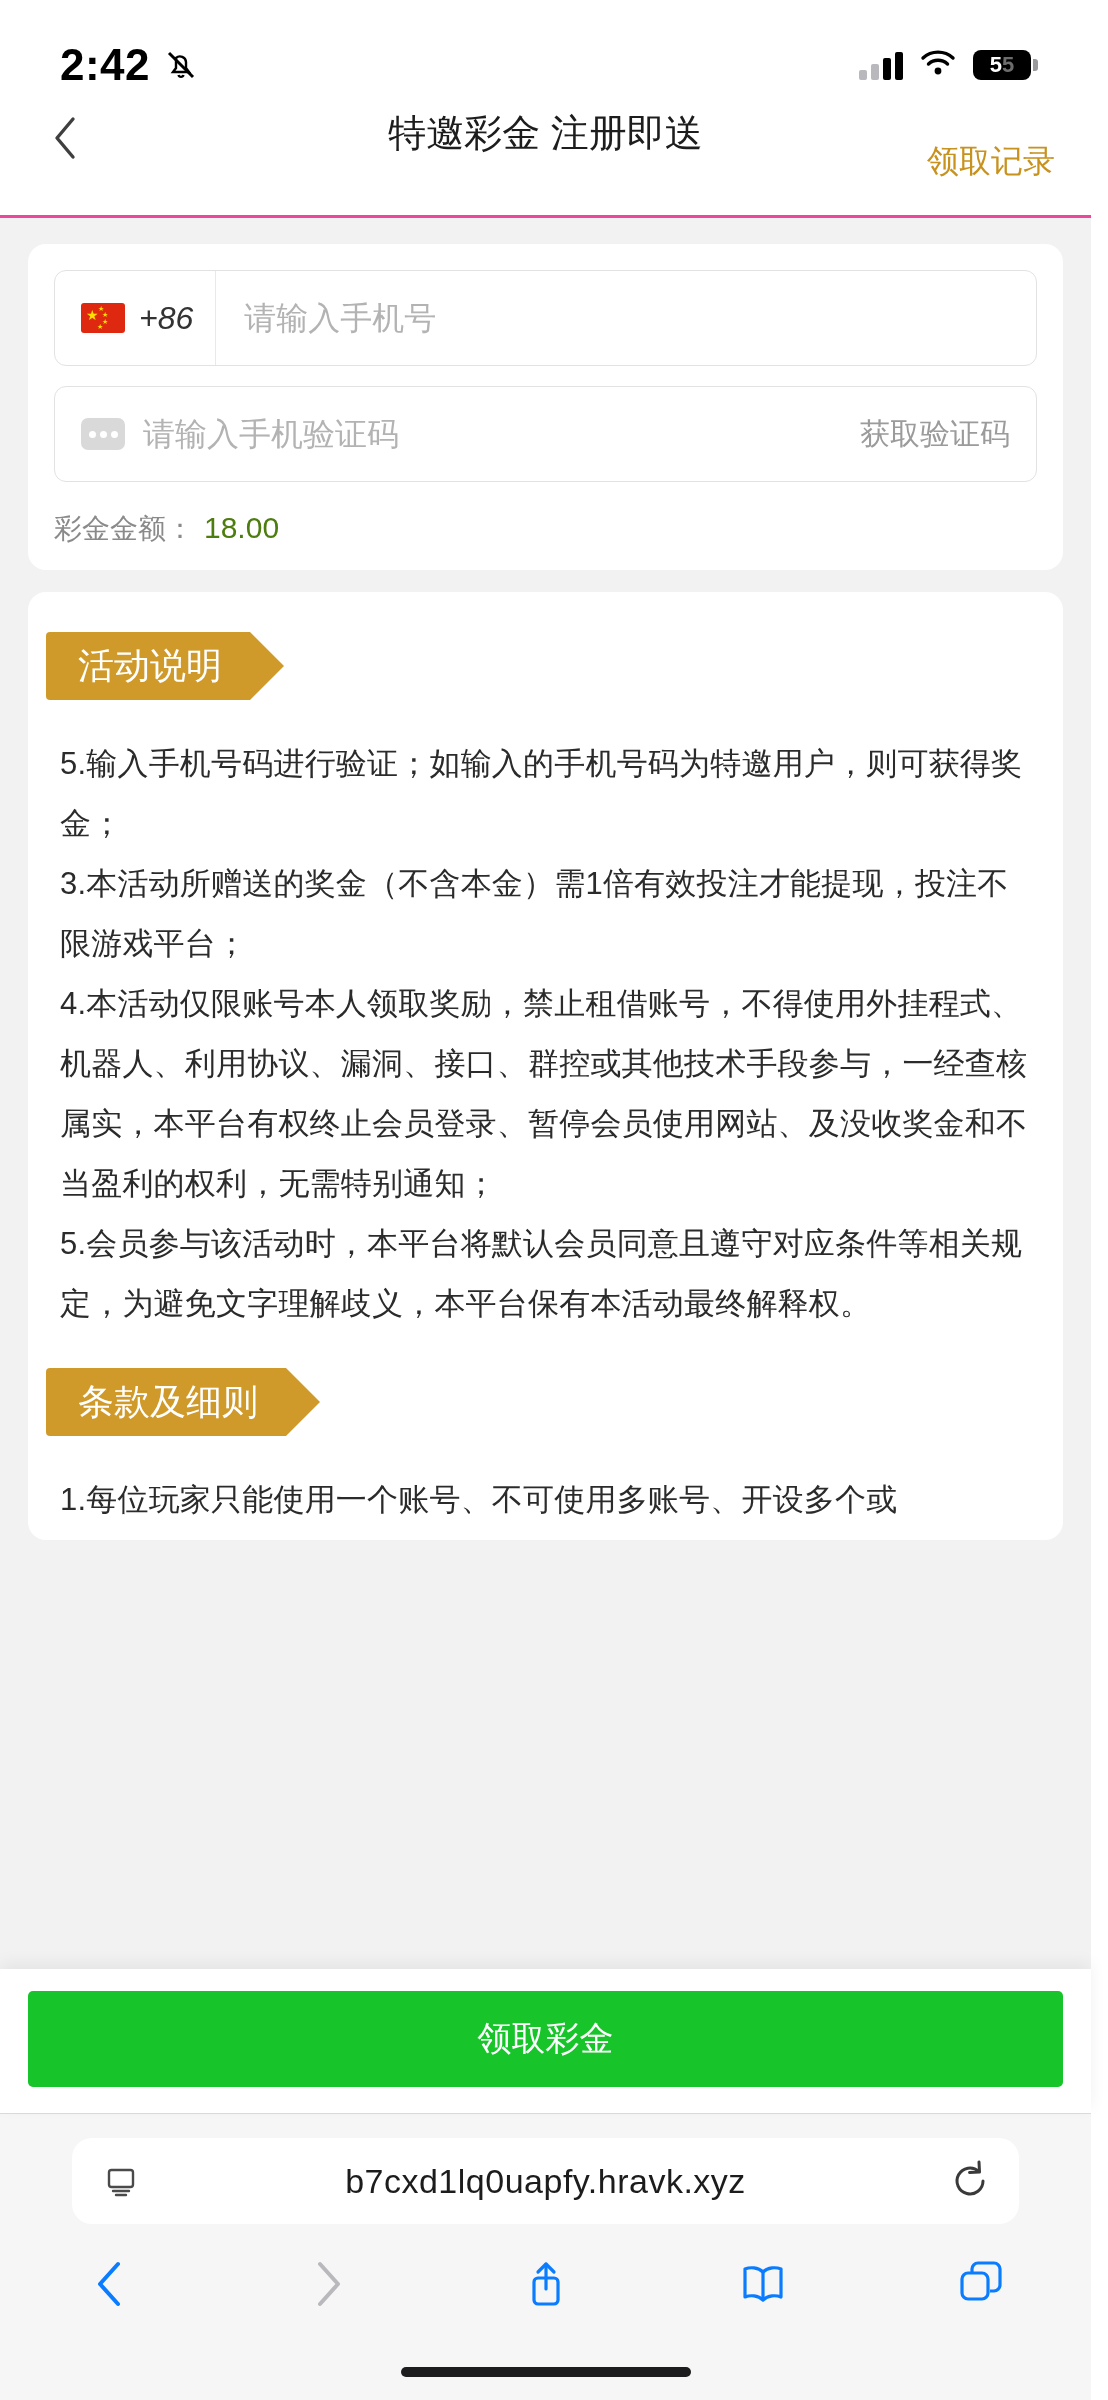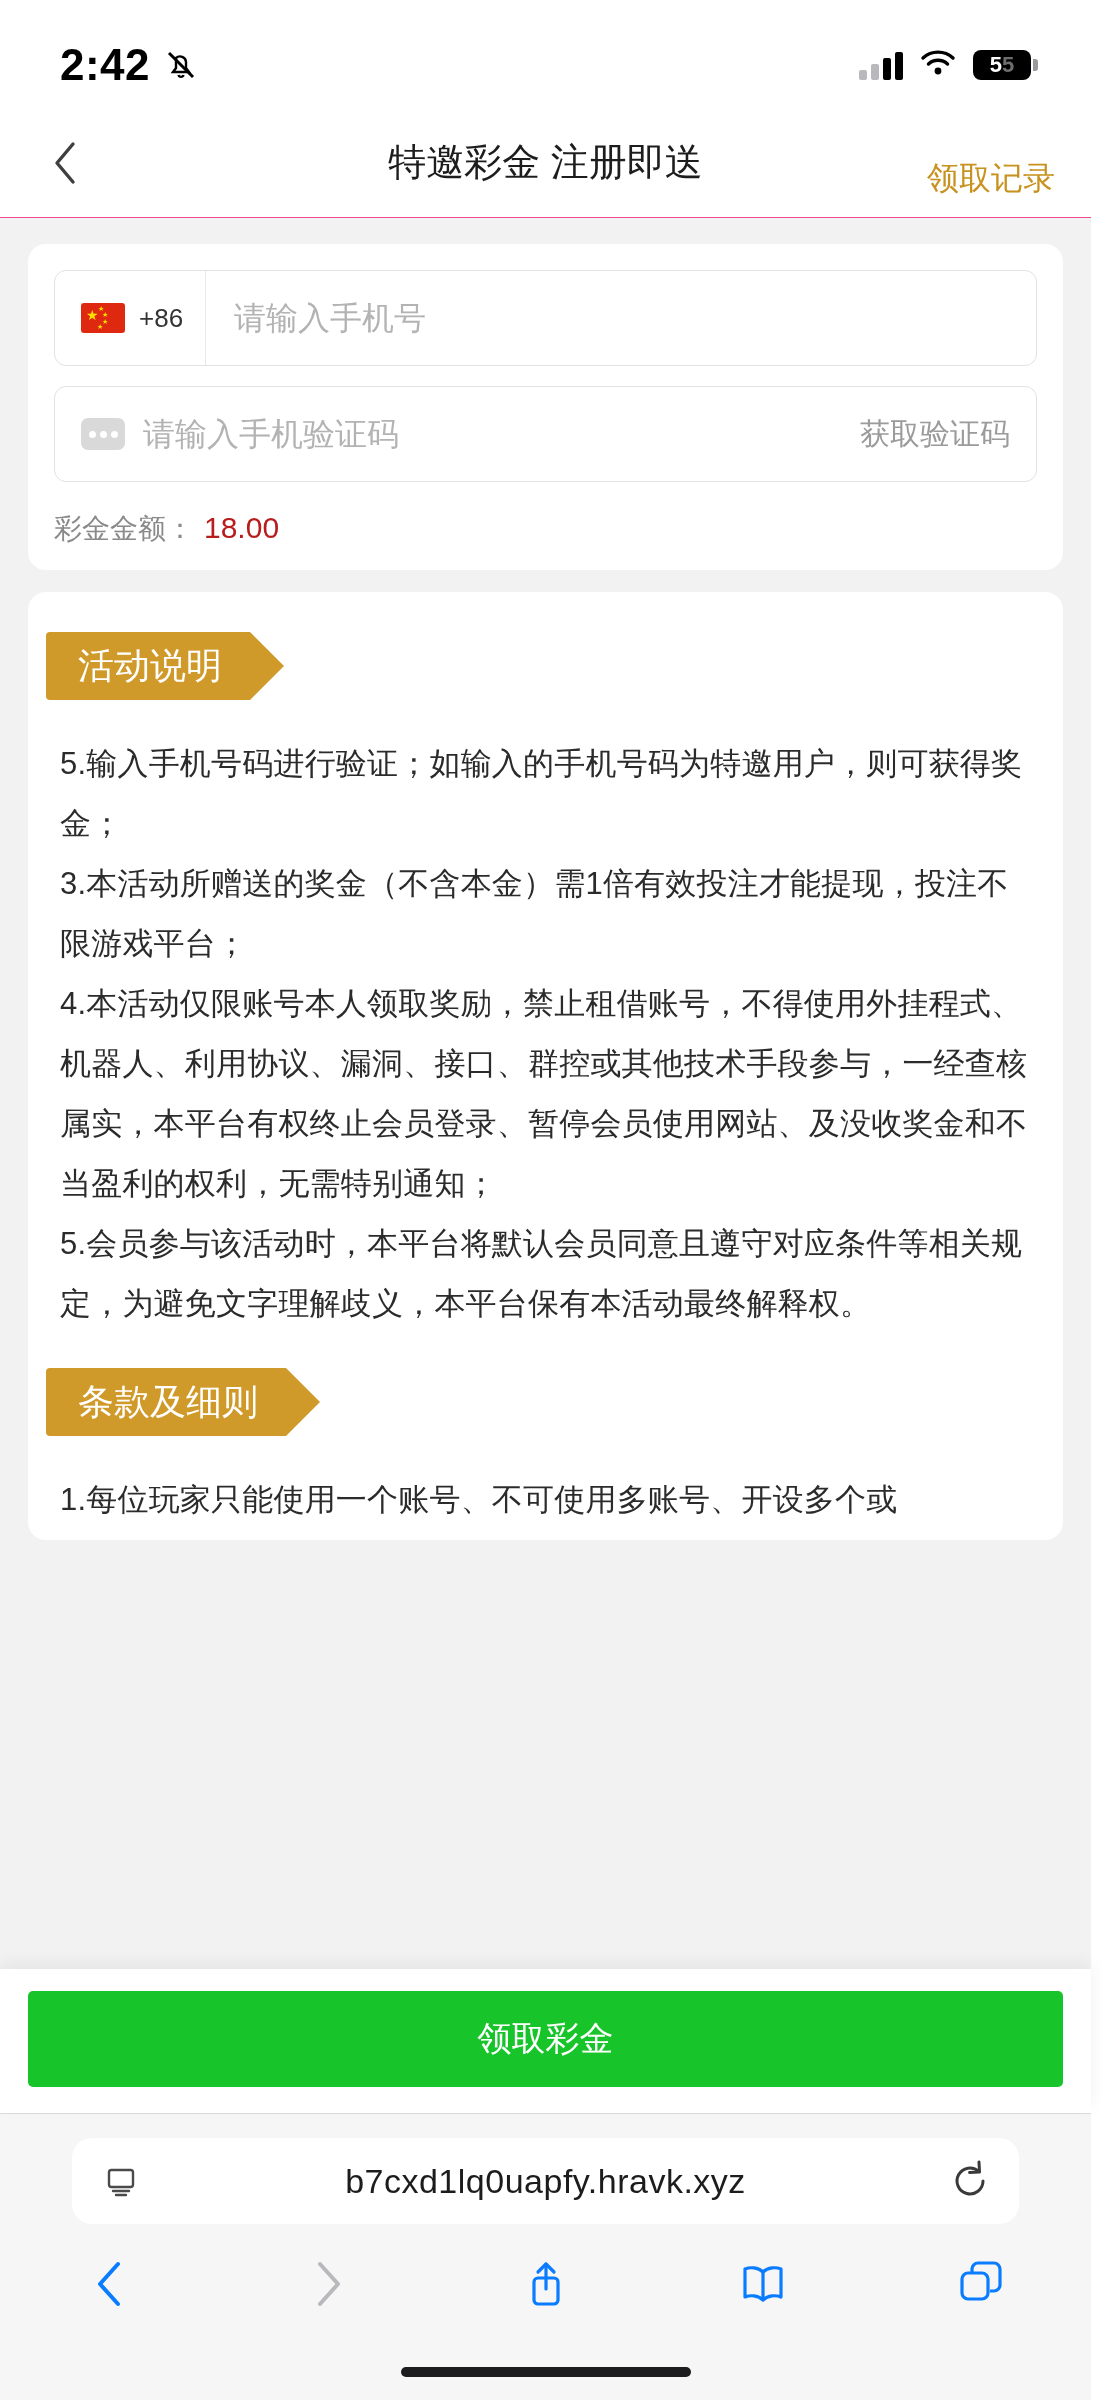--- a/index.html
+++ b/index.html
@@ -86,23 +86,22 @@
     font-size: 22px;
     font-weight: bold;
     letter-spacing: 0;
   }
   .battery .lvl.dim { color: #6d6d70; }
 
   
   .nav {
     height: 110px;
     background: #ffffff;
-    border-bottom: 1px solid #ec4899;
-    display: flex;
-    align-items: center;
+    border-bottom: 3px solid #ec4899;
+    display: flex;
     padding: 0 36px;
     flex: 0 0 auto;
     position: relative;
     gap: 32px;
   }
   .nav .back {
     width: 60px;
     height: 60px;
     display: flex;
     align-items: center;
@@ -166,21 +165,21 @@
     overflow: hidden;
   }
   .flag .s1 {
     position: absolute; left: 5px; top: 5px;
     color: #ffde00; font-size: 14px; line-height: 14px;
   }
   .flag .s2 { position: absolute; left: 17px; top: 2px; color: #ffde00; font-size: 7px; line-height: 7px;}
   .flag .s3 { position: absolute; left: 21px; top: 8px; color: #ffde00; font-size: 7px; line-height: 7px;}
   .flag .s4 { position: absolute; left: 21px; top: 15px; color: #ffde00; font-size: 7px; line-height: 7px;}
   .flag .s5 { position: absolute; left: 16px; top: 20px; color: #ffde00; font-size: 7px; line-height: 7px;}
-  .cc-code { font-size: 26px; color: #333; }
+  .cc-code { font-size: 32px; color: #333; font-style: italic; }
   .phone-input {
     flex: 1;
     border: none;
     outline: none;
     font-size: 32px;
     color: #333;
     padding: 0 28px;
     background: transparent;
     font-family: inherit;
   }
@@ -214,21 +213,21 @@
     white-space: nowrap;
   }
   .amount-row {
     margin-top: 28px;
     font-size: 28px;
     color: #8a8a8a;
     display: flex;
     align-items: baseline;
     gap: 10px;
   }
-  .amount-row .val { color: #b91c1c; font-size: 30px; }
+  .amount-row .val { color: #4d7c0f; font-size: 30px; }
 
   
   .section-card {
     background: #ffffff;
     border-radius: 18px;
     padding: 40px 0 10px 0;
     margin-bottom: 0;
   }
   .ribbon {
     position: relative;

